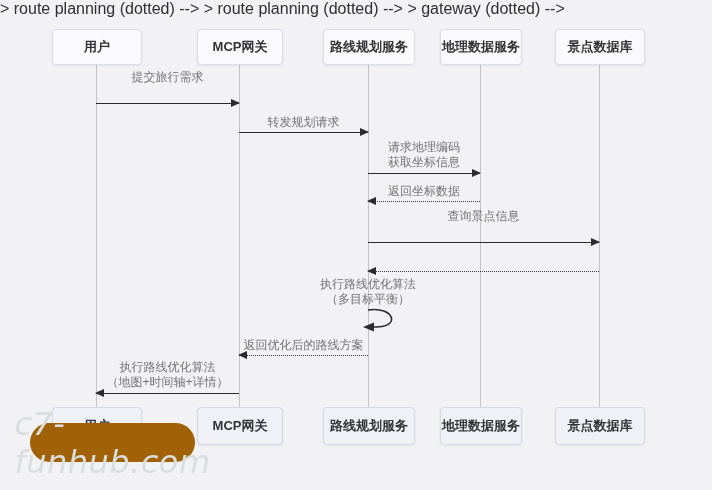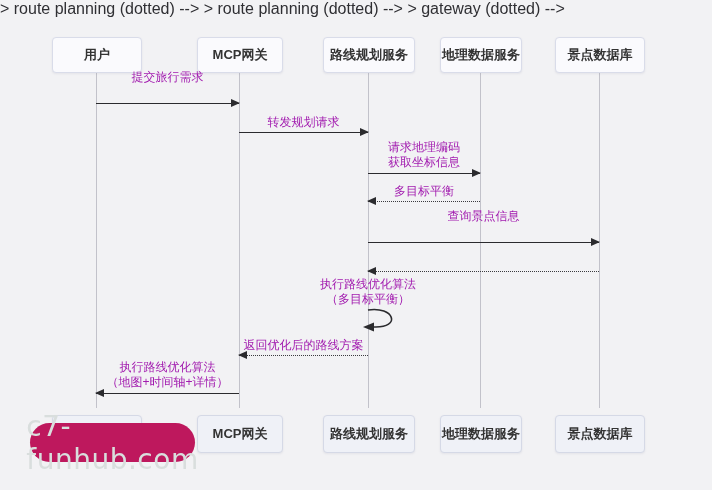--- a/index.html
+++ b/index.html
@@ -11,43 +11,44 @@
   }
   .lifeline{
     position:absolute;top:63px;height:345px;width:0;
     border-left:1px solid #c2c2ca;
   }
   .actor{
     position:absolute;height:34px;
     background:#fafafd;border:1px solid #d9dce9;border-radius:4px;
     box-shadow:0 1px 2px rgba(120,120,150,0.12);
     display:flex;align-items:center;justify-content:center;
-    font-size:13px;font-weight:600;color:#333;margin-top:8px;
+    font-size:13px;font-weight:600;color:#333;
   }
   .actor.bottom{height:36px;background:#eff1f7;border-color:#d5d9e6;}
   .mlabel{
     position:absolute;text-align:center;
-    font-size:12px;line-height:15px;font-weight:500;color:#a21caf;
+    font-size:12px;line-height:15px;font-weight:500;color:#737373;
     white-space:nowrap;
   }
   .mline{
     position:absolute;height:0;border-top:1.6px solid #2b2b2e;
   }
   .mline.dotted{border-top:1.8px dotted #3a3a3e;}
   .ah{position:absolute;width:0;height:0;top:-5px;}
   .ah.right{right:-1px;border-left:9px solid #2b2b2e;border-top:4.5px solid transparent;border-bottom:4.5px solid transparent;}
   .ah.left{left:-1px;border-right:9px solid #2b2b2e;border-top:4.5px solid transparent;border-bottom:4.5px solid transparent;}
   .selfloop{position:absolute;}
   .watermark{
     position:absolute;left:30px;top:423px;width:165px;height:39px;
-    background:#be185d;border-radius:20px;
+    background:#a16207;border-radius:20px;
     display:flex;align-items:center;justify-content:center;
-    font-size:28px;color:#d9dedd;letter-spacing:0.5px;
+    font-size:32px;color:#d9dedd;letter-spacing:0.5px;
     font-family:"DejaVu Sans","Liberation Sans",sans-serif;
     z-index:10;
+    font-style:italic;
   }
 </style>
 </head>
 <body>
 
 <div class="canvas">
 
   
   <div class="lifeline" style="left:96px"></div>
   <div class="lifeline" style="left:239px"></div>
@@ -92,21 +93,21 @@
   <div class="mlabel" style="left:368px;top:140px;width:112px">
     <div>请求地理编码</div>
     <div>获取坐标信息</div>
   </div>
   <div class="mline" style="left:368px;top:173px;width:112px">
       <i class="ah right"></i>
     </div>
 
   &gt; route planning (dotted) --&gt;
   <div class="mlabel" style="left:368px;top:184px;width:112px">
-    <div>多目标平衡</div>
+    <div>返回坐标数据</div>
   </div>
   <div class="mline dotted" style="left:368px;top:201px;width:112px">
       <i class="ah left"></i>
     </div>
 
   
   <div class="mlabel" style="left:368px;top:209px;width:231px">
     <div>查询景点信息</div>
   </div>
   <div class="mline" style="left:368px;top:242px;width:231px">

